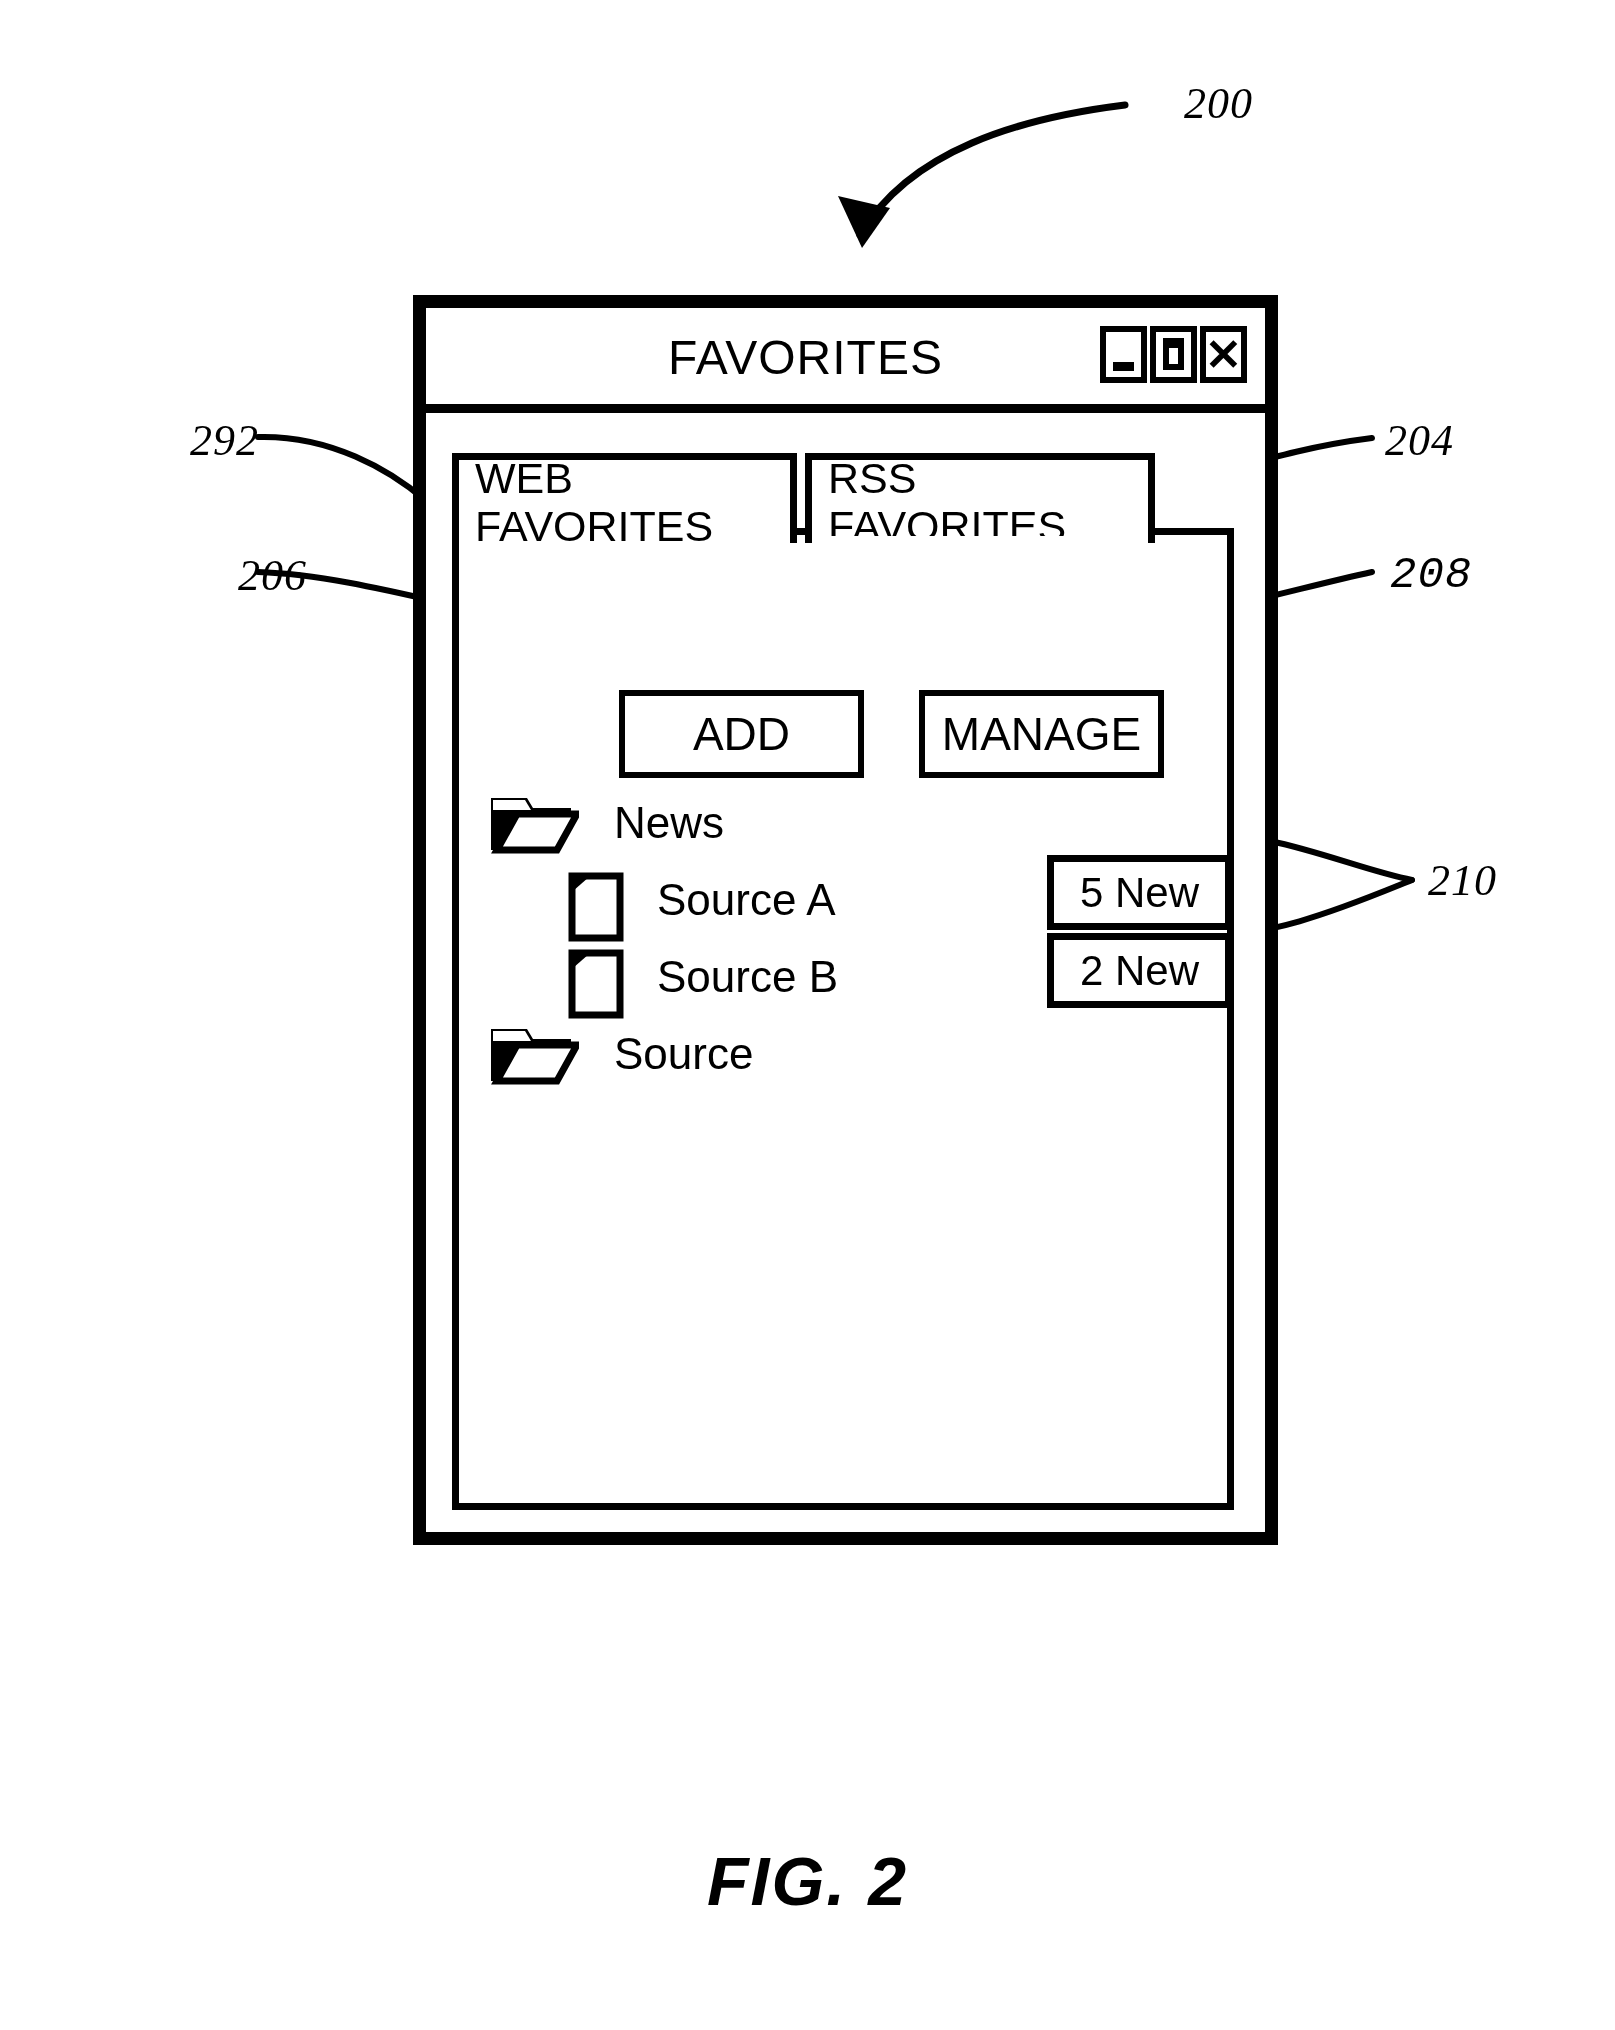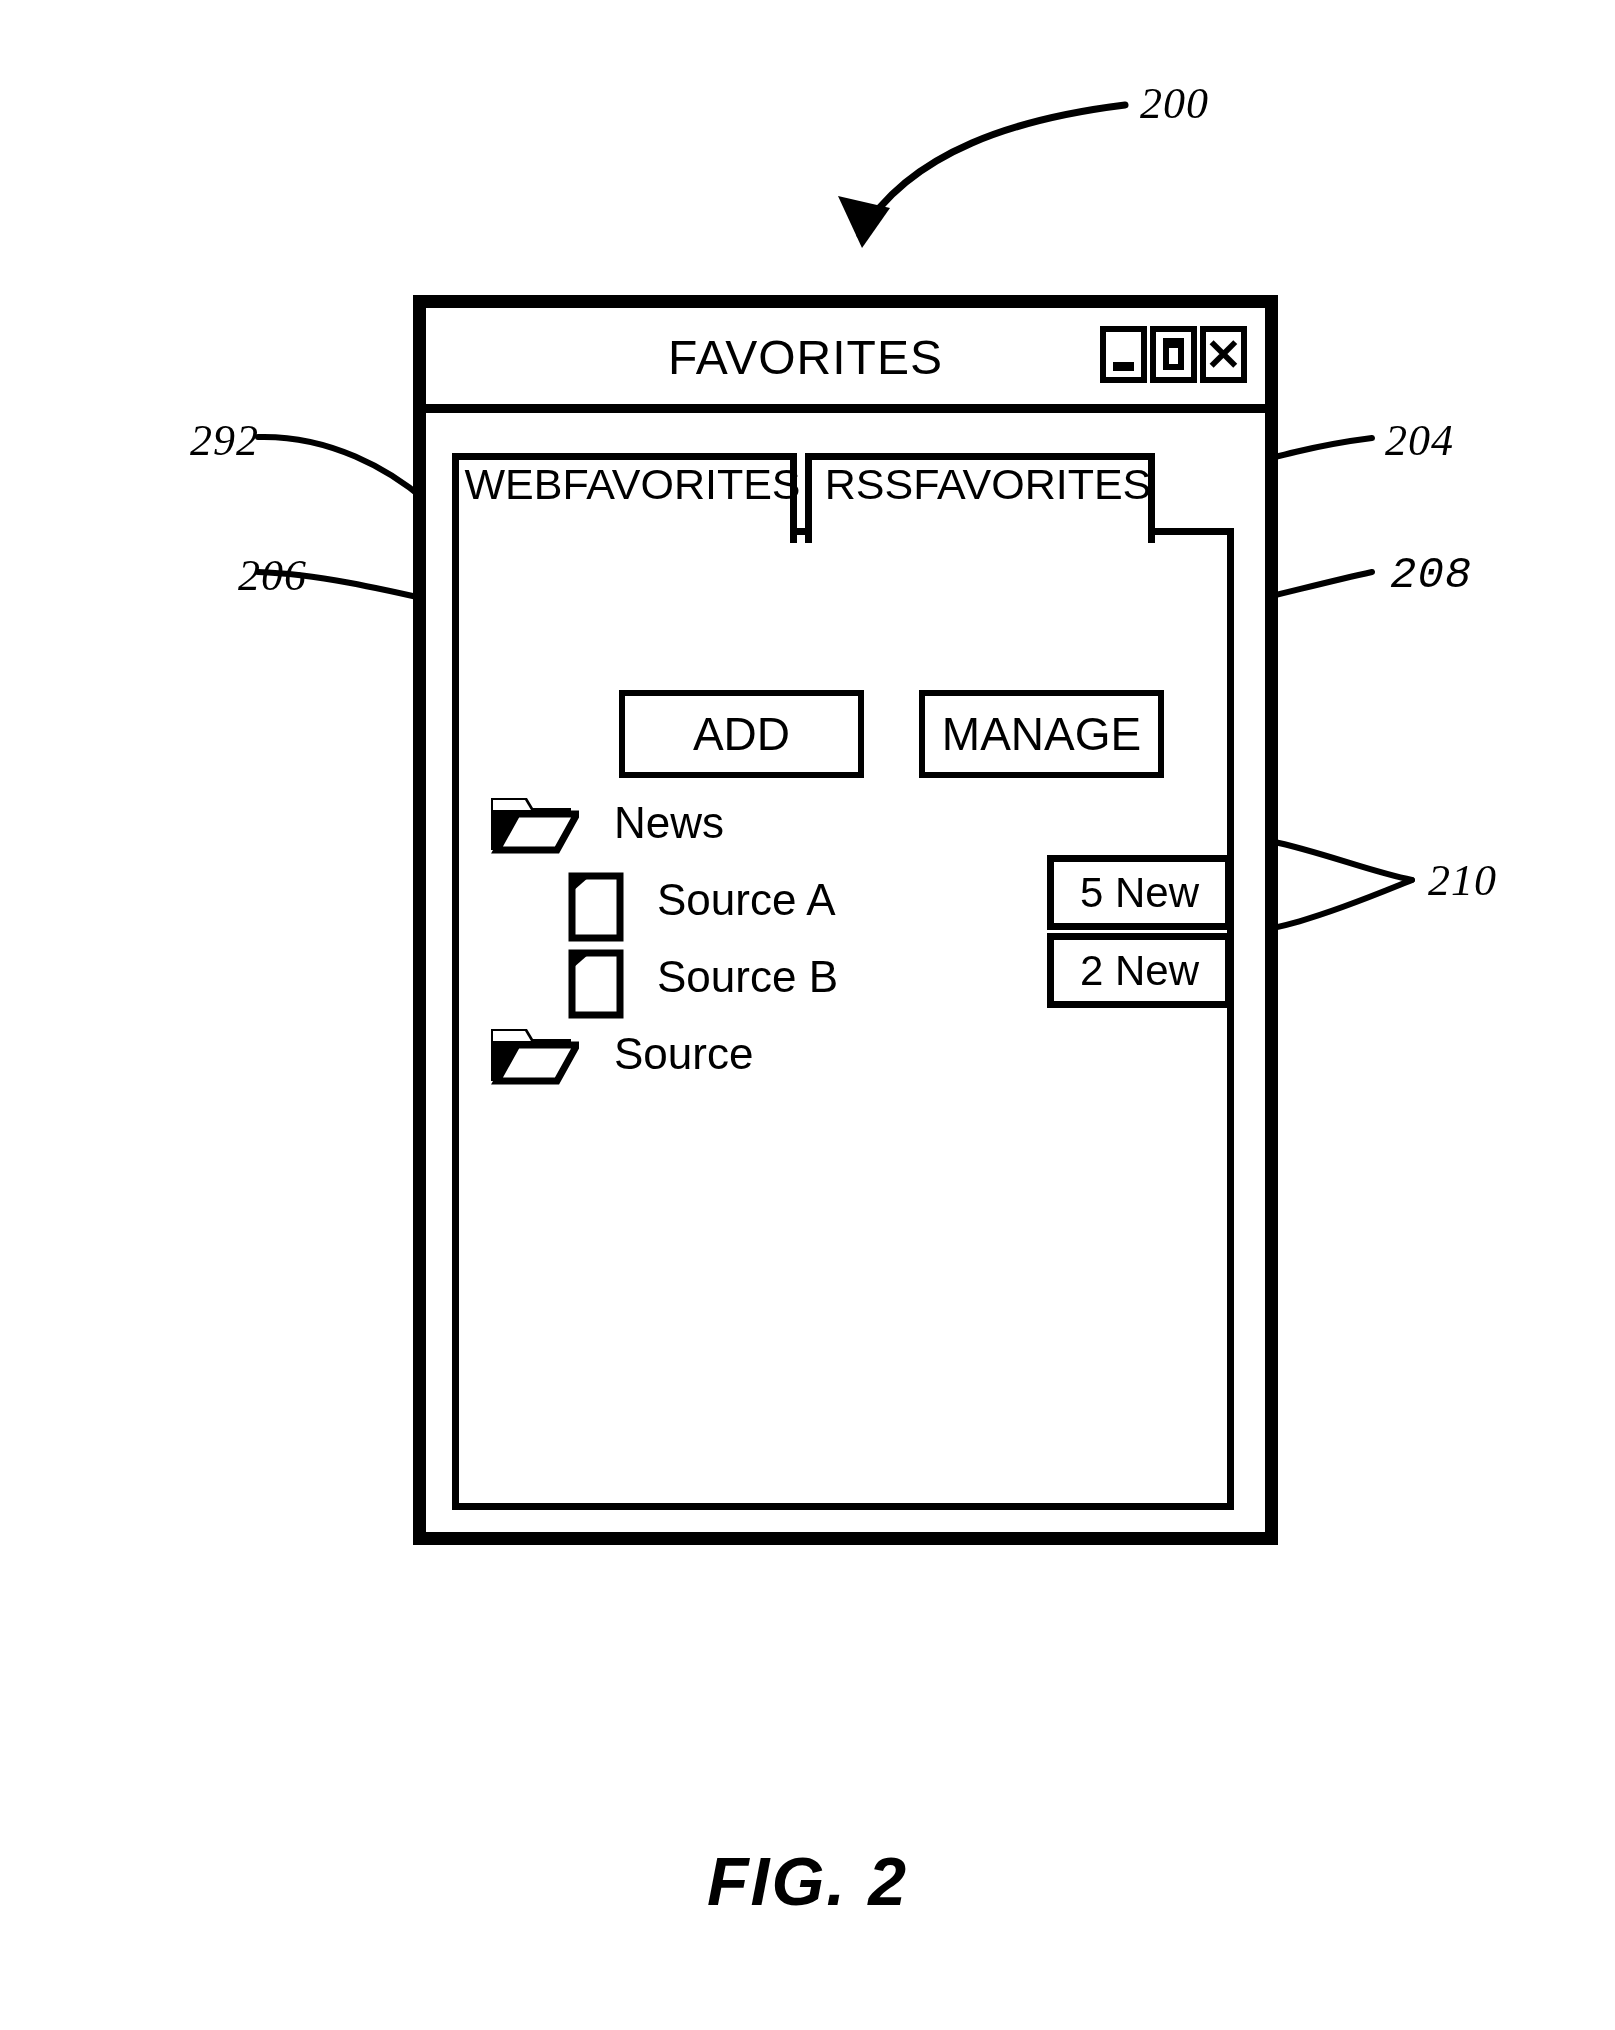--- a/index.html
+++ b/index.html
@@ -135,20 +135,21 @@
     background: #fff;
   }
 
   
   .tab {
     position: absolute;
     border: 7px solid #000;
     box-sizing: border-box;
     background: #fff;
     display: flex;
+    flex-direction: column;
     justify-content: center;
     padding-left: 16px;
     font-size: 43px;
     line-height: 48px;
     color: #000;
     z-index: 3;
   }
   #tab-web {
     left: 26px;
     top: 40px;
@@ -275,21 +276,21 @@
     <path d="M 1128 490 C 1200 487 1260 452 1372 438" fill="none" stroke="#000" stroke-width="6" stroke-linecap="round"></path>
 
     <path d="M 258 572 C 350 575 450 608 548 625" fill="none" stroke="#000" stroke-width="6" stroke-linecap="round"></path>
 
     <path d="M 1088 625 C 1190 622 1280 592 1372 572" fill="none" stroke="#000" stroke-width="6" stroke-linecap="round"></path>
 
     <path d="M 1182 833 C 1270 828 1350 868 1412 880" fill="none" stroke="#000" stroke-width="6" stroke-linecap="round"></path>
     <path d="M 1182 938 C 1270 940 1350 905 1412 880" fill="none" stroke="#000" stroke-width="6" stroke-linecap="round"></path>
   </svg>
 
-  <div class="refnum" style="left:1140px; top:78px;">200</div>
+  <div class="refnum" style="left:1184px; top:78px;">200</div>
 
   <div class="refnum" style="left:190px; top:415px;">292</div>
 
   <div class="refnum" style="left:1385px; top:415px;">204</div>
 
   <div class="refnum" style="left:190px; top:550px;margin-left:48px;">206</div>
 
   <div class="refnum" style="left:1390px; top:550px;font-family:Liberation Mono, monospace;">208</div>
 
   <div class="refnum" style="left:1428px; top:855px;">210</div>

